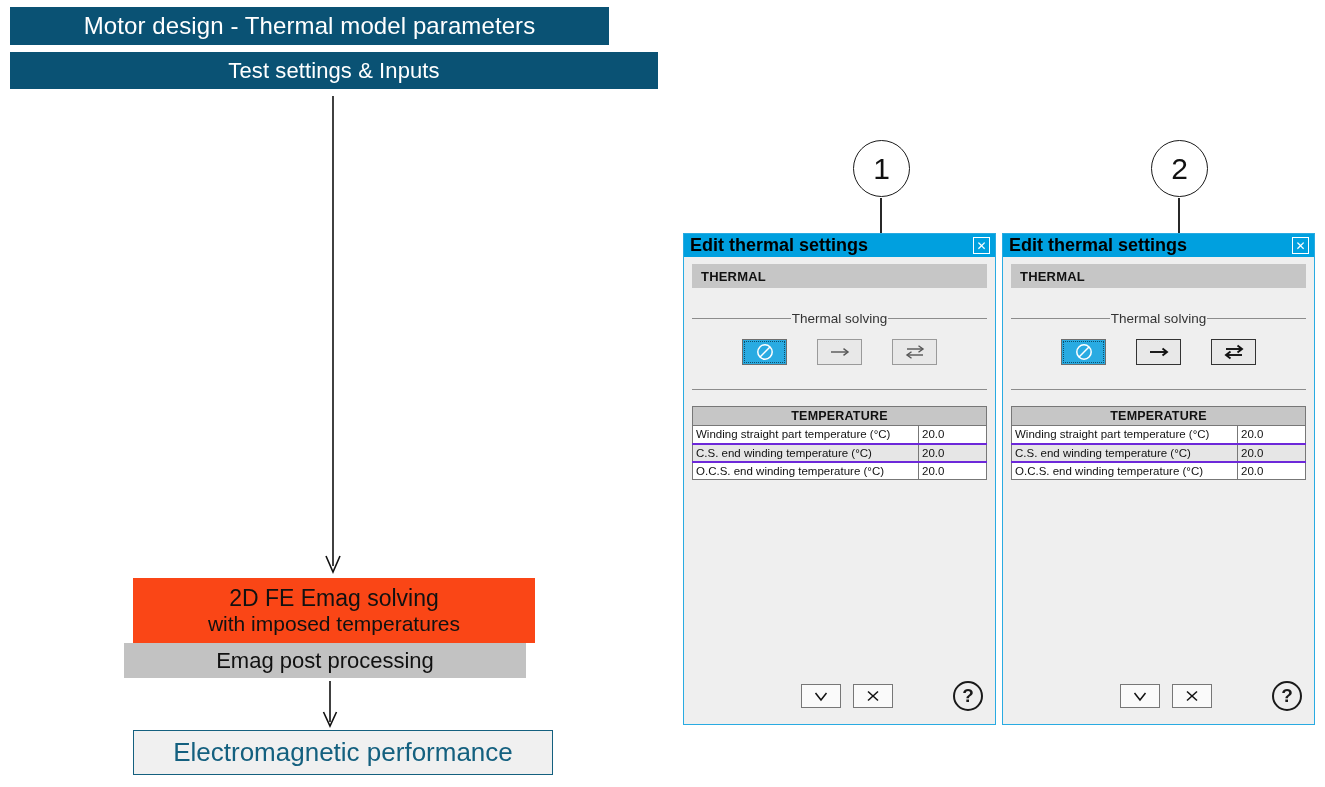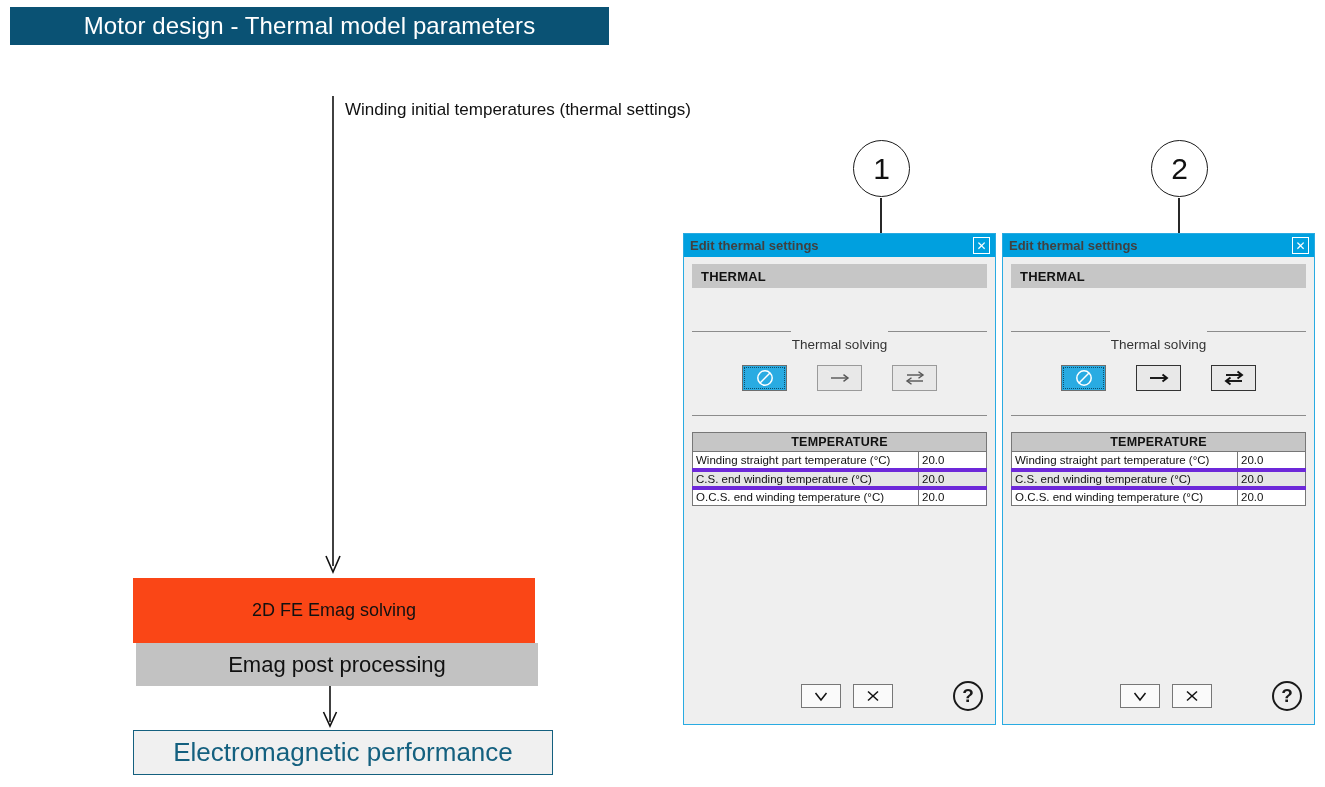--- a/index.html
+++ b/index.html
@@ -49,24 +49,24 @@
     justify-content: center;
     text-align: center;
     color: #111111;
   }
   #box-emag {
     left: 133px; top: 578px; width: 402px; height: 65px;
     background: #FA4616;
     font-size: 22px;
     line-height: 1.12;
   }
-  #box-emag .l1 { font-size: 18px; }
+  #box-emag .l1 { font-size: 23px; }
   #box-emag .l2 { font-size: 21px; }
   #box-post {
-    left: 136px; top: 643px; width: 402px; height: 43px;
+    left: 124px; top: 643px; width: 402px; height: 35px;
     background: #C2C2C2;
     font-size: 22px;
   }
   #box-perf {
     left: 133px; top: 730px; width: 420px; height: 45px;
     background: #F0F0F0;
     border: 1.5px solid #14607F;
     color: #14607F;
     font-size: 26px;
   }
@@ -102,22 +102,22 @@
   .dlg-titlebar {
     height: 23px;
     background: #00A0DF;
     display: flex;
     align-items: center;
     padding: 0 3px 0 6px;
     flex: none;
     position: relative;
   }
   .dlg-title {
-    color: #404040;
-    font-size: 13px;
+    color: #000000;
+    font-size: 18px;
     font-weight: bold;
     white-space: nowrap;
   }
   .dlg-close {
     position: absolute;
     right: 5px; top: 3px;
     width: 17px; height: 17px;
     border: 1.4px solid #ffffff;
     color: #ffffff;
     font-size: 12px;
@@ -152,21 +152,21 @@
     flex: none;
   }
   .fs-legend {
     display: flex;
     align-items: center;
     font-size: 13.5px;
     color: #333333;
     white-space: nowrap;
   }
   .fs-legend .rule { flex: 1; height: 1px; background: #8C8C8C; }
-  .fs-legend .txt { padding: 0 1px; margin-top: 26px; }
+  .fs-legend .txt { padding: 0 1px; }
 
   .btn-row {
     display: flex;
     justify-content: center;
     gap: 30px;
     margin-top: 13px;
   }
   .mode-btn {
     width: 45px; height: 26px;
     border: 1.4px solid #9A9A9A;
@@ -206,21 +206,21 @@
     color: #111111;
     height: 19px;
     border-bottom: 1.2px solid #777777;
     letter-spacing: .2px;
   }
   .temp-table td {
     font-size: 11.5px;
     color: #111111;
     height: 18px;
     padding: 0 2px 0 3px;
-    border-bottom: 4px solid #6d28d9;
+    border-bottom: 2px solid #6d28d9;
     white-space: nowrap;
   }
   .temp-table td.val {
     border-left: 1px solid #777777;
     width: 68px;
   }
   .temp-table tr.alt td { background: #E6E6E6; }
   .temp-table tr:last-child td { border-bottom: none; margin-left: 9px; }
 
   .dlg-footer {
@@ -262,37 +262,38 @@
     border-radius: 50%;
     background: #111111;
   }
 </style>
 </head>
 <body>
 
 <div id="page">
 
   <div class="hdr-bar" id="hdr-title">Motor design - Thermal model parameters</div>
-
-  <div class="flow-label">Winding initial temperatures (thermal settings)</div>
+  <div class="hdr-bar" id="hdr-sub">Test settings &amp; Inputs</div>
+
 
   <svg class="arrow-svg" width="1325" height="787">
 
     <line x1="333" y1="96" x2="333" y2="566" stroke="#111111" stroke-width="1.6"></line>
     <path d="M 326 556 L 333 572 L 340 556" fill="none" stroke="#111111" stroke-width="1.6"></path>
 
     <line x1="330" y1="681" x2="330" y2="722" stroke="#111111" stroke-width="1.6"></line>
     <path d="M 323.5 712 L 330 726 L 336.5 712" fill="none" stroke="#111111" stroke-width="1.6"></path>
 
     <line x1="881" y1="198" x2="881" y2="243" stroke="#111111" stroke-width="1.8"></line>
     <line x1="1179" y1="198" x2="1179" y2="243" stroke="#111111" stroke-width="1.8"></line>
   </svg>
 
   <div class="proc-box" id="box-emag">
     <span class="l1">2D FE Emag solving</span>
+    <span class="l2">with imposed temperatures</span>
   </div>
 
   <div class="proc-box" id="box-post">Emag post processing</div>
 
   <div class="proc-box" id="box-perf">Electromagnetic performance</div>
 
   <div class="callout" id="callout-1">1</div>
   <div class="callout" id="callout-2">2</div>
   <div class="leader-dot" style="left:876px; top:238px;"></div>
   <div class="leader-dot" style="left:1174px; top:238px;"></div>

